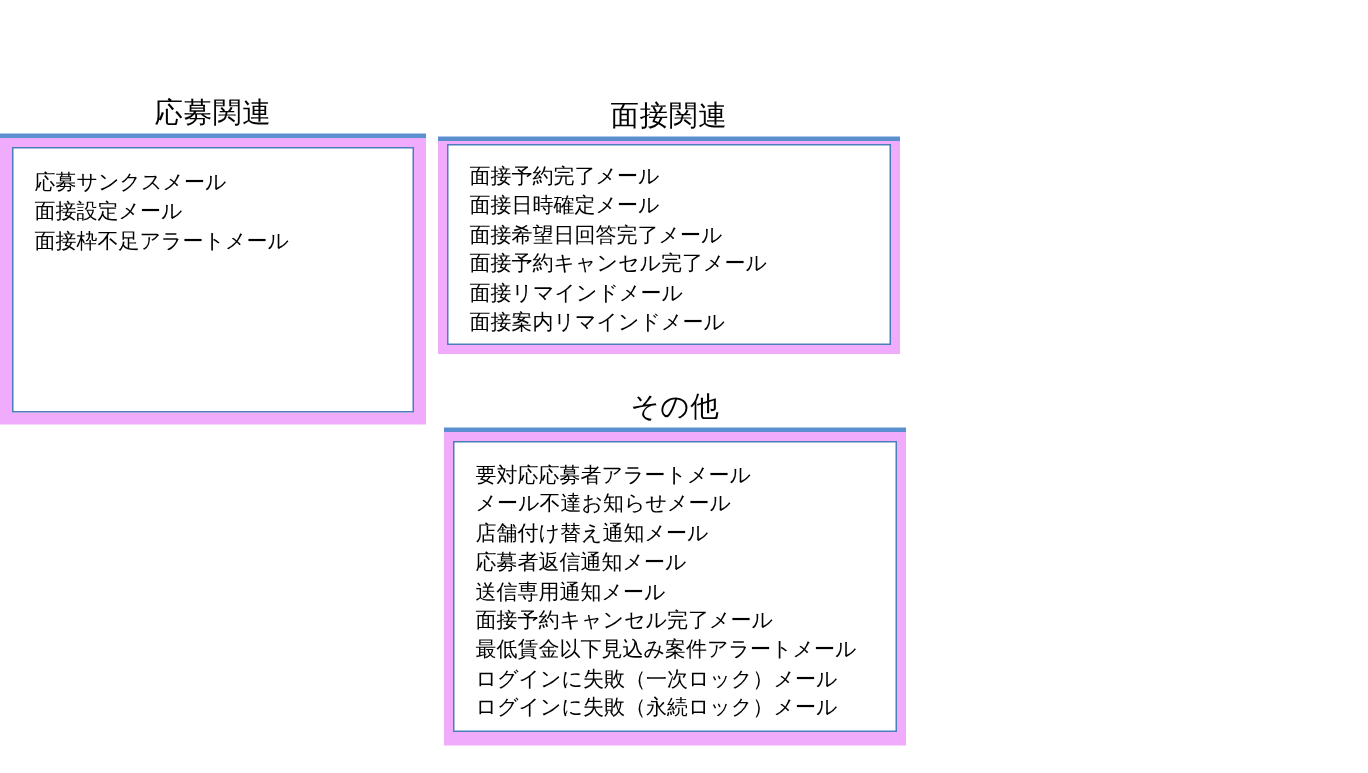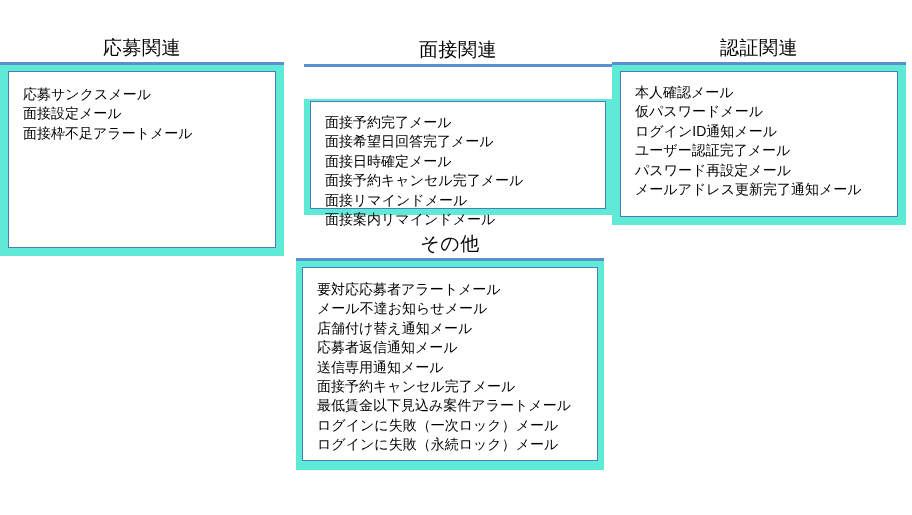--- a/index.html
+++ b/index.html
@@ -27,31 +27,32 @@
     box-sizing: border-box;
   }
 
   .group-title {
     text-align: center;
     font-size: 19px;
     line-height: 26px;
     color: #000000;
     white-space: nowrap;
     letter-spacing: 0.5px;
-    font-family: Liberation Mono, monospace;
+    font-family: Liberation Sans, sans-serif;
+    margin-top: 27px;
   }
 
   .group-rule {
     height: 3px;
     background: #5b8fd0;
     width: 100%;
   }
 
   .group-body {
-    background: #5eead4;
+    background: #f0abfc;
     box-sizing: border-box;
     width: 100%;
   }
 
   .item-box {
     background: #ffffff;
     border: 1.5px solid #4a7ebb;
     box-sizing: border-box;
   }
 
@@ -78,28 +79,27 @@
   #group-application .group-body {
     height: 191px;
     padding: 6px 8px 8px 8px;
   }
   #group-application .item-box {
     height: 100%;
     padding: 13px 0 0 14px;
   }
 
   #group-interview {
-    left: 304px;
+    left: 292px;
     top: 38px;
     width: 308px;
   }
   #group-interview .group-body {
-    height: 116px;
+    height: 142px;
     padding: 2px 6px 6px 6px;
-    margin-top: 32px;
   }
   #group-interview .item-box {
     height: 100%;
     padding: 11px 0 0 14px;
   }
 
   #group-auth {
     left: 612px;
     top: 36px;
     width: 294px;
@@ -146,46 +146,30 @@
     </div>
   </div>
 
   <div class="group" id="group-interview">
     <div class="group-title">面接関連</div>
     <div class="group-rule"></div>
     <div class="group-body">
       <div class="item-box">
         <ul class="item-list">
           <li class="item">面接予約完了メール</li>
+          <li class="item">面接日時確定メール</li>
           <li class="item">面接希望日回答完了メール</li>
-          <li class="item">面接日時確定メール</li>
           <li class="item">面接予約キャンセル完了メール</li>
           <li class="item">面接リマインドメール</li>
           <li class="item">面接案内リマインドメール</li>
         </ul>
       </div>
     </div>
   </div>
 
-  <div class="group" id="group-auth">
-    <div class="group-title">認証関連</div>
-    <div class="group-rule"></div>
-    <div class="group-body">
-      <div class="item-box">
-        <ul class="item-list">
-          <li class="item">本人確認メール</li>
-          <li class="item">仮パスワードメール</li>
-          <li class="item">ログインID通知メール</li>
-          <li class="item">ユーザー認証完了メール</li>
-          <li class="item">パスワード再設定メール</li>
-          <li class="item">メールアドレス更新完了通知メール</li>
-        </ul>
-      </div>
-    </div>
-  </div>
 
   <div class="group" id="group-other">
     <div class="group-title">その他</div>
     <div class="group-rule"></div>
     <div class="group-body">
       <div class="item-box">
         <ul class="item-list">
           <li class="item">要対応応募者アラートメール</li>
           <li class="item">メール不達お知らせメール</li>
           <li class="item">店舗付け替え通知メール</li>

